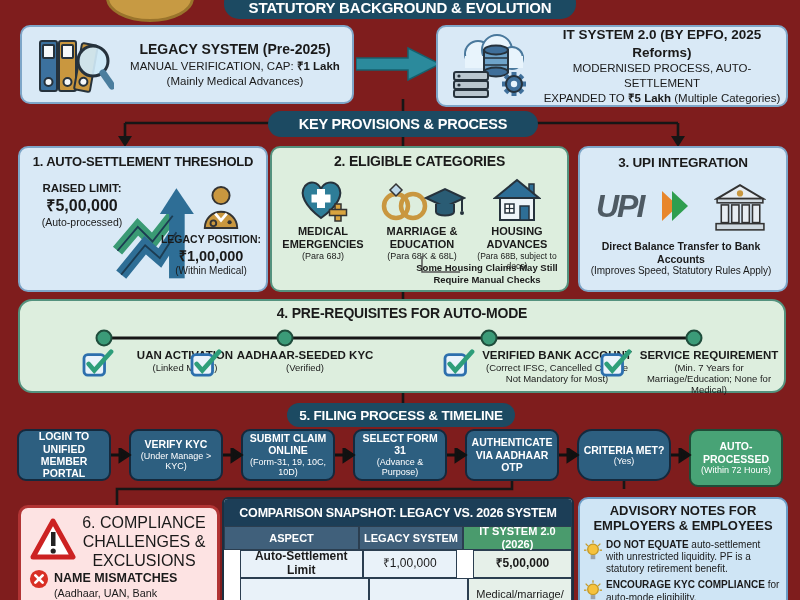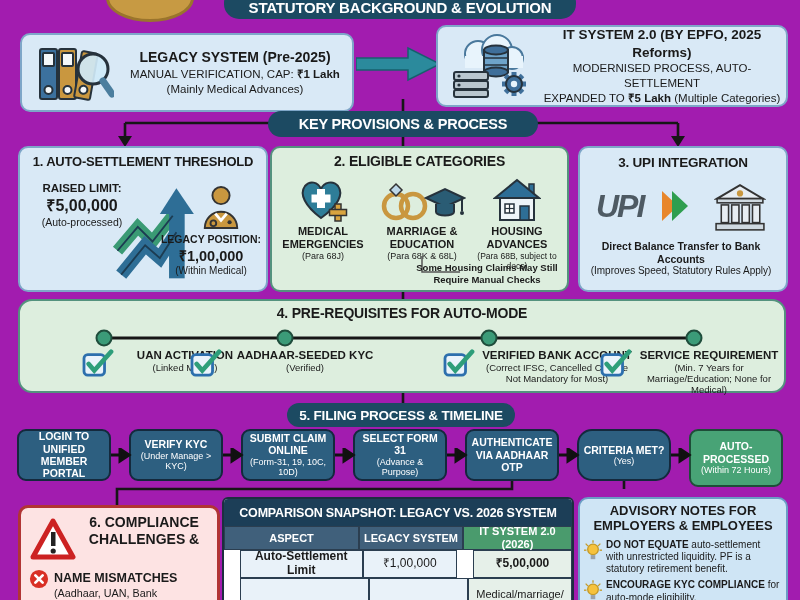--- a/index.html
+++ b/index.html
@@ -1,17 +1,17 @@
 <!DOCTYPE html>
 <html><head>
 <meta charset="utf-8">
 <style>
   html,body{margin:0;padding:0;}
   body{font-family:"Liberation Sans",sans-serif;color:#1a1a1a;}
-  #stage{position:relative;width:800px;height:600px;background:#a21caf;overflow:hidden;}
+  #stage{position:relative;width:800px;height:600px;background:#7f1d1d;overflow:hidden;}
   .abs{position:absolute;}
   svg{display:block;}
   
   .pill{background:#1c4a62;color:#fff;font-weight:bold;border-radius:15px;
         display:flex;align-items:center;justify-content:center;letter-spacing:-0.2px;}
   
   .panel-blue{background:#d9e9f6;border:2px solid #7ea6c8;border-radius:10px;}
   .panel-green{background:#ddeede;border:2px solid #54927e;border-radius:10px;}
   .panel-pink{background:#fde3e3;border:3px solid #b13434;border-radius:10px;}
   .panel-adv{background:#cfe5f5;border:2px solid #6b9cc5;border-radius:10px;}
@@ -72,21 +72,21 @@
   </svg>
 
   <div class="abs" style="left:106px;top:-26px;width:82px;height:42px;border-radius:50%;
        background:#c79a43;border:3px solid #9a742c;"></div>
 
   <div class="pill abs" style="left:224px;top:-12px;width:352px;height:31px;font-size:15px;
        align-items:flex-end;padding-bottom:3px;box-sizing:border-box;">
     <span>STATUTORY BACKGROUND &amp; EVOLUTION</span>
   </div>
 
-  <div class="panel-blue evo abs" style="left:20px;top:33px;width:330px;height:75px;">
+  <div class="panel-blue evo abs" style="left:20px;top:25px;width:330px;height:75px;">
     <svg class="abs" style="left:16px;top:8px" width="76" height="62" viewBox="0 0 76 62">
       <g stroke="#26323c" stroke-width="2">
         <rect x="2" y="6" width="17" height="50" rx="2" fill="#3c719e"></rect>
         <rect x="5" y="10" width="11" height="13" rx="1" fill="#f5f8fa"></rect>
         <circle cx="10.5" cy="47" r="4" fill="#f5f8fa"></circle>
         <rect x="21" y="6" width="17" height="50" rx="2" fill="#c9973f"></rect>
         <rect x="24" y="10" width="11" height="13" rx="1" fill="#f5f8fa"></rect>
         <circle cx="29.5" cy="47" r="4" fill="#f5f8fa"></circle>
         <g transform="rotate(10 48 32)">
           <rect x="40" y="9" width="16" height="47" rx="2" fill="#c9973f"></rect>
@@ -350,23 +350,24 @@
         <polygon points="680,1 689,7 680,13"></polygon>
     </g>
   </svg>
 
   <div class="panel-pink abs" style="left:18px;top:505px;width:196px;height:110px;">
     <svg class="abs" style="left:9px;top:9px" width="46" height="44" viewBox="0 0 46 42">
       <path d="M23,3 L43,39 L3,39 Z" fill="#fff" stroke="#cc2222" stroke-width="5" stroke-linejoin="round"></path>
       <rect x="21" y="14" width="4.5" height="14" fill="#222"></rect>
         <circle cx="23.2" cy="33" r="2.6" fill="#222"></circle>
     </svg>
-    <div class="abs ctr" style="left:56px;top:6px;width:134px;font-size:14px;font-weight:bold;line-height:1.18;">
+    <div class="abs ctr" style="left:56px;top:6px;width:134px;font-size:16px;font-weight:normal;line-height:1.18;">
       <div>6. COMPLIANCE</div>
       <div>CHALLENGES &amp;</div>
+      <div>EXCLUSIONS</div>
     </div>
     <div class="abs" style="left:8px;top:60px;width:182px;display:flex;gap:5px;">
       <svg width="20" height="20" viewBox="0 0 22 22" style="flex:none;margin-top:1px">
         <circle cx="11" cy="11" r="10" fill="#d93025"></circle>
         <path d="M7,7 L15,15 M15,7 L7,15" stroke="#fff" stroke-width="3" stroke-linecap="round"></path>
       </svg>
       <div style="line-height:1.18;">
         <span style="font-size:12.5px;font-weight:bold;">NAME MISMATCHES</span>
         <div style="font-size:10.8px;">(Aadhaar, UAN, Bank discrepancies trigger MANUAL REVIEW)</div>
       </div>

